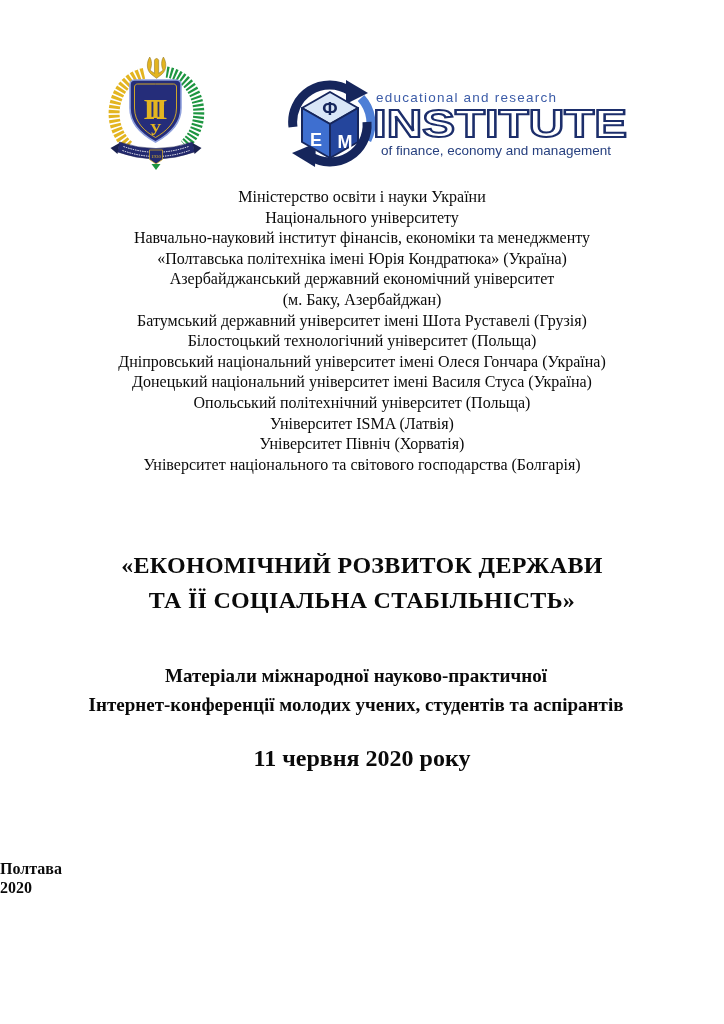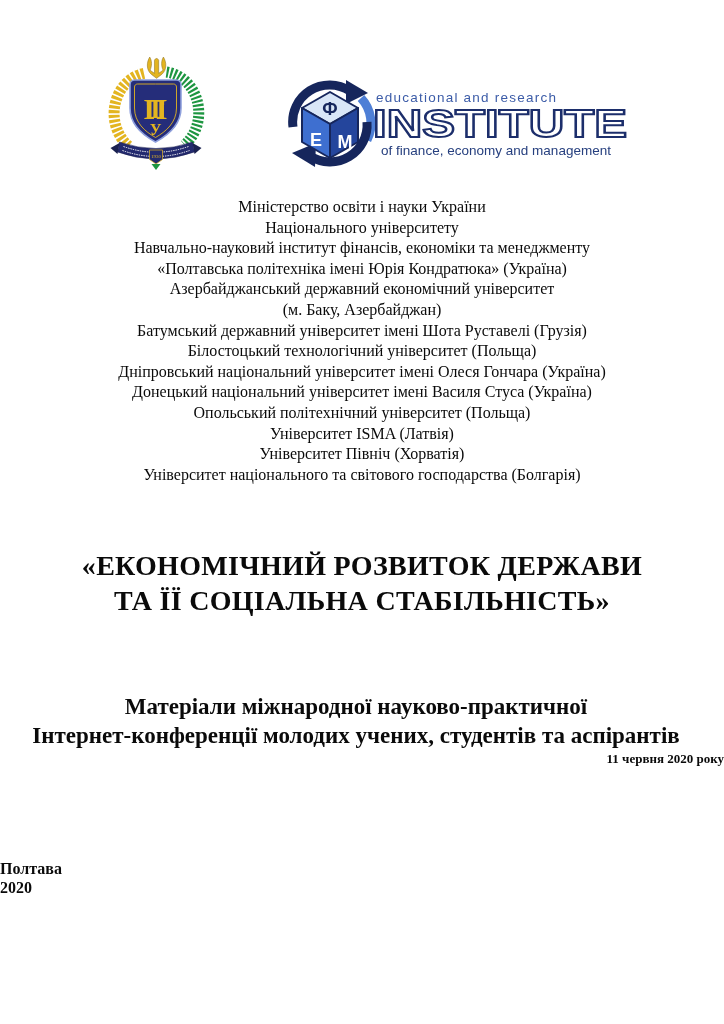--- a/index.html
+++ b/index.html
@@ -8,34 +8,33 @@
     background:#ffffff; overflow:hidden;
     font-family:"Liberation Serif", serif; color:#0a0a0a;
   }
   .logo { position:absolute; }
   .logo-left  { left:106px; top:56px;  width:100px; height:114px; }
   .logo-right { left:288px; top:80px;  width:344px; height:88px; }
   .institutions {
     position:absolute; top:187px; left:20px; right:20px;
     text-align:center; font-size:16px; line-height:20.6px;
     white-space:nowrap;
-    margin-top:10px;
   }
   .title-block {
     position:absolute; top:548px; left:0; right:0;
-    text-align:center; font-weight:bold; font-size:28px; line-height:35px;
+    text-align:center; font-weight:bold; font-size:24px; line-height:35px;
     letter-spacing:0.3px;
   }
   .subtitle-block {
     position:absolute; top:661px; left:0; right:12px;
-    text-align:center; font-weight:bold; font-size:23px; line-height:29px;margin-top:31px;
+    text-align:center; font-weight:bold; font-size:19px; line-height:29px;
   }
   .date-line {
     position:absolute; top:744px; left:0; right:0;
-    text-align:right; font-weight:bold; font-size:13px; line-height:29px;
+    text-align:center; font-weight:bold; font-size:24px; line-height:29px;
   }
   .footer-block {
     position:absolute; top:859px; left:0; right:0;
     text-align:left; font-weight:bold; font-size:16px; line-height:19px;
   }
   svg text { font-family:"Liberation Sans", sans-serif; }
   svg text.serif { font-family:"Liberation Serif", serif; }
 </style>
 </head>
 <body>

